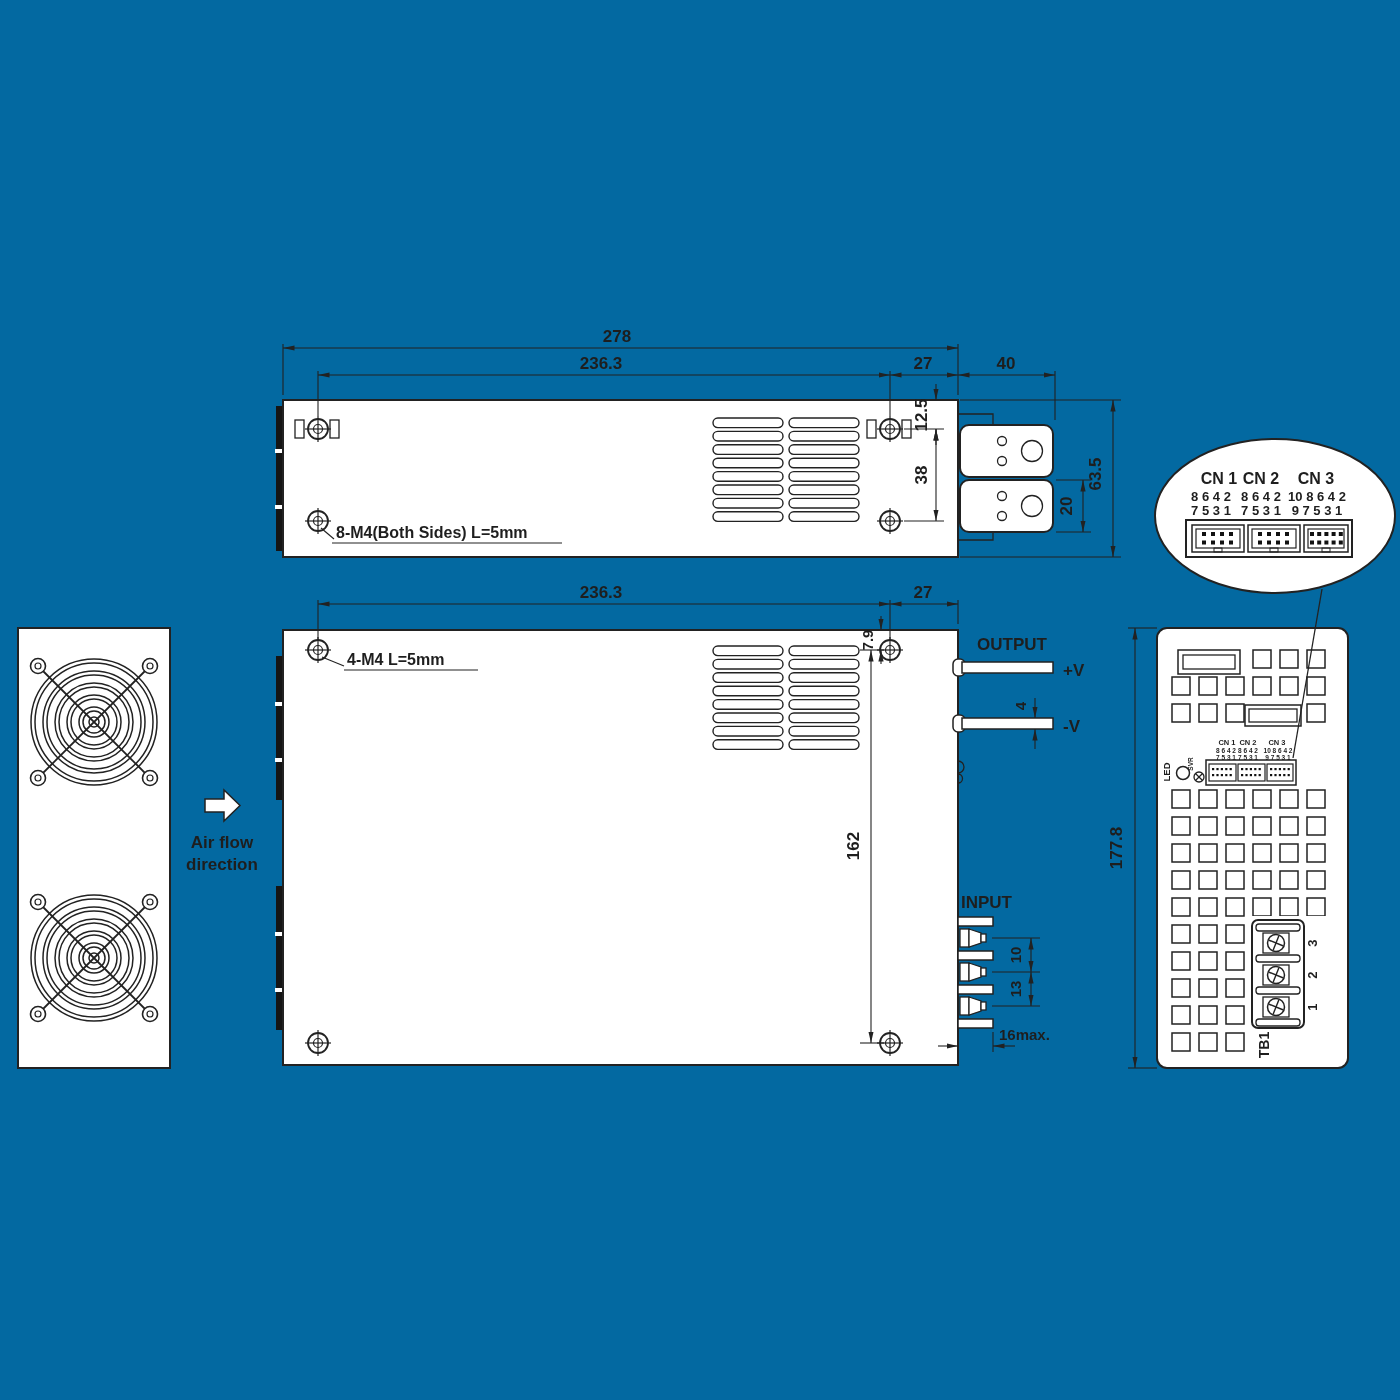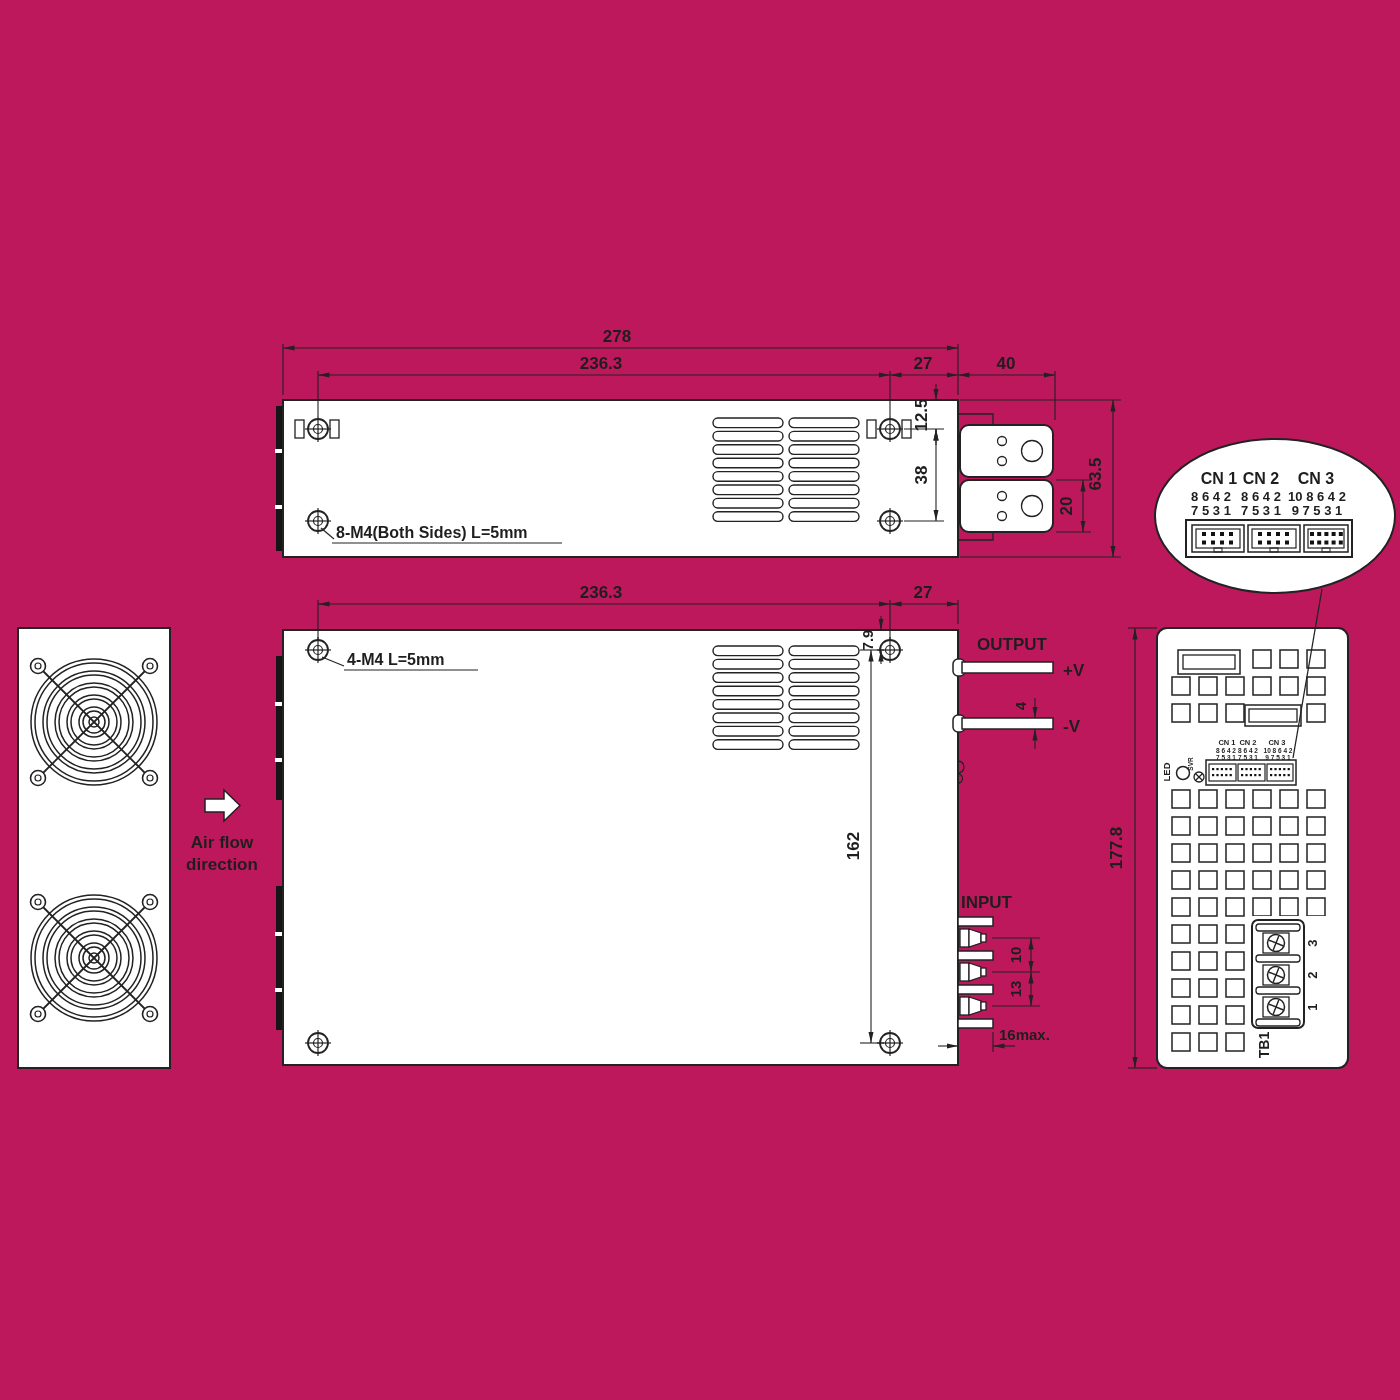--- a/index.html
+++ b/index.html
@@ -1,16 +1,16 @@
 <!DOCTYPE html>
 <html><head>
 <meta charset="utf-8">
 <style>
   html,body{margin:0;padding:0;background:#fff;}
-  #stage{width:1400px;height:1400px;position:relative;background:#be185d;}
+  #stage{width:1400px;height:1400px;position:relative;background:#0369a1;}
   svg{display:block;}
   .txt{fill:#1e1e1e;font-family:"Liberation Sans",sans-serif;}
   .t17{font-size:17px;font-weight:700;}
   .t16{font-size:16px;font-weight:700;}
   .t15{font-size:15px;font-weight:700;}
   .t14{font-size:14px;font-weight:700;}
   .t13{font-size:13px;font-weight:700;}
   .t9{font-size:9.5px;font-weight:700;}
   .t7{font-size:7.5px;font-weight:700;}
   .t6{font-size:6.5px;font-weight:700;}

